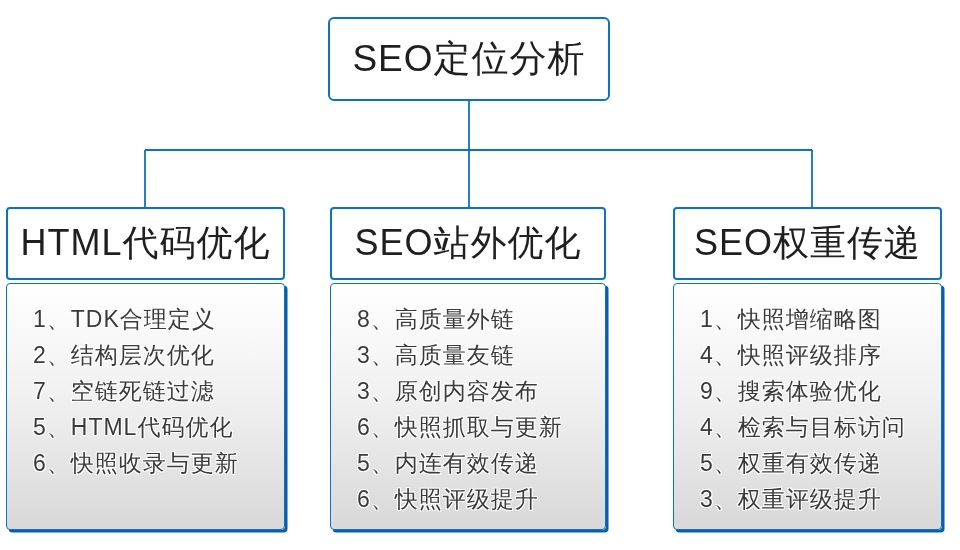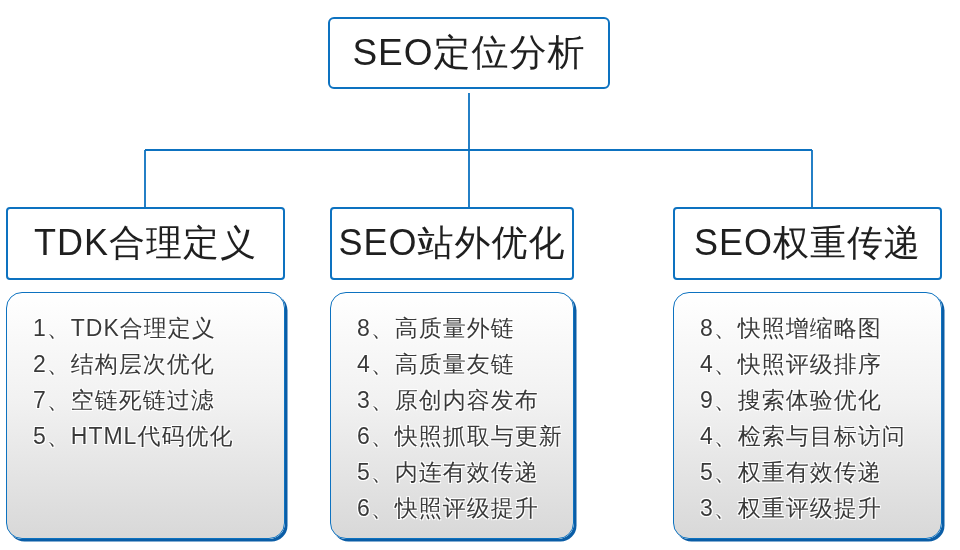--- a/index.html
+++ b/index.html
@@ -7,42 +7,42 @@
   body { font-family:"Liberation Sans","DejaVu Sans",sans-serif; position:relative; }
 
   .stage { position:absolute; inset:0; width:960px; height:550px; }
 
   
   .connectors { position:absolute; left:0; top:0; z-index:1; }
   .cline { stroke:#0d72c0; stroke-width:1.8; fill:none; }
 
   
   .root-node {
-    position:absolute; left:328px; top:17px; width:282px; height:72px;
+    position:absolute; left:328px; top:17px; width:282px; height:84px;
     background:#ffffff; border:2.5px solid #0d72c0; border-radius:6px;
     display:flex; align-items:center; justify-content:center;
     font-size:37px; color:#1f1f1f; letter-spacing:1px; z-index:2;
   }
 
   
   .col { position:absolute; top:207px; z-index:2; }
   .col-1 { left:6px;   width:279px; }
-  .col-2 { left:330px; width:244px; }
+  .col-2 { left:330px; width:276px; }
   .col-3 { left:673px; width:269px; }
 
   .col-header {
     height:73px; background:#ffffff; border:2px solid #0d72c0; border-radius:4px;
     display:flex; align-items:center; justify-content:center;
     font-size:36px; color:#1f1f1f; letter-spacing:1px;
   }
 
   .col-list {
-    margin-top:12px; height:247px;
+    margin-top:3px; height:247px;
     background:linear-gradient(180deg,#ffffff 0%,#f1f1f1 45%,#d8d8d8 100%);
-    border:1.5px solid #0d72c0; border-radius:16px;
+    border:1.5px solid #0d72c0; border-radius:4px;
     box-shadow:2.5px 2.5px 0 #0a5da6;
     padding:17px 10px 0 26px;
   }
 
   .list-item {
     font-size:23px; line-height:36px; color:#3a3a3a; letter-spacing:1px;
     white-space:nowrap;
     text-shadow:-1px -1px 0 #ffffff, 1px -1px 0 #ffffff,
                 -1px  1px 0 #ffffff, 1px  1px 0 #ffffff;
   }
@@ -58,50 +58,51 @@
     <line class="cline" x1="145" y1="150" x2="145" y2="207" stroke="#0d72c0"></line>
     <line class="cline" x1="812" y1="150" x2="812" y2="207" stroke="#0d72c0"></line>
   </svg>
 
   <div class="root-node">
     <span>SEO定位分析</span>
   </div>
 
   <div class="col col-1">
     <div class="col-header">
-      <span>TDK合理定义</span>
+      <span>HTML代码优化</span>
     </div>
     <div class="col-list">
       <div class="list-item">1、TDK合理定义</div>
       <div class="list-item">2、结构层次优化</div>
       <div class="list-item">7、空链死链过滤</div>
       <div class="list-item">5、HTML代码优化</div>
+      <div class="list-item">6、快照收录与更新</div>
     </div>
   </div>
 
   <div class="col col-2">
     <div class="col-header">
       <span>SEO站外优化</span>
     </div>
     <div class="col-list">
       <div class="list-item">8、高质量外链</div>
-      <div class="list-item">4、高质量友链</div>
+      <div class="list-item">3、高质量友链</div>
       <div class="list-item">3、原创内容发布</div>
       <div class="list-item">6、快照抓取与更新</div>
       <div class="list-item">5、内连有效传递</div>
       <div class="list-item">6、快照评级提升</div>
     </div>
   </div>
 
   <div class="col col-3">
     <div class="col-header">
       <span>SEO权重传递</span>
     </div>
     <div class="col-list">
-      <div class="list-item">8、快照增缩略图</div>
+      <div class="list-item">1、快照增缩略图</div>
       <div class="list-item">4、快照评级排序</div>
       <div class="list-item">9、搜索体验优化</div>
       <div class="list-item">4、检索与目标访问</div>
       <div class="list-item">5、权重有效传递</div>
       <div class="list-item">3、权重评级提升</div>
     </div>
   </div>
 
 </div>
 

